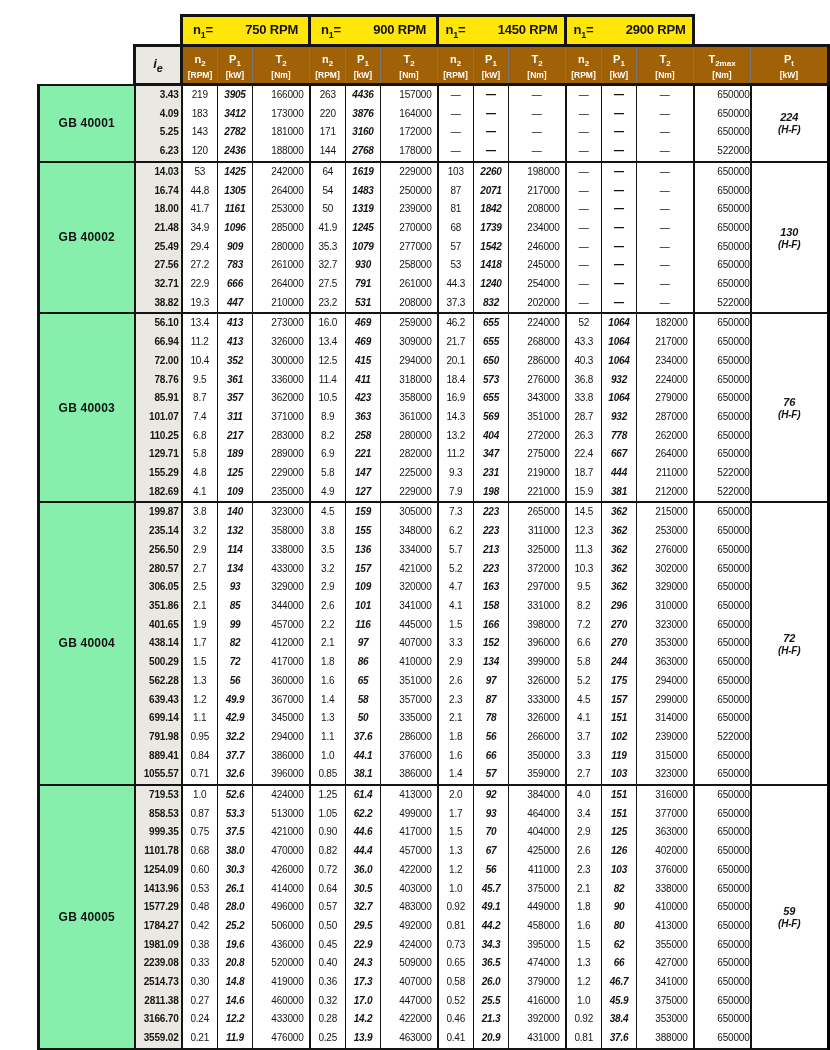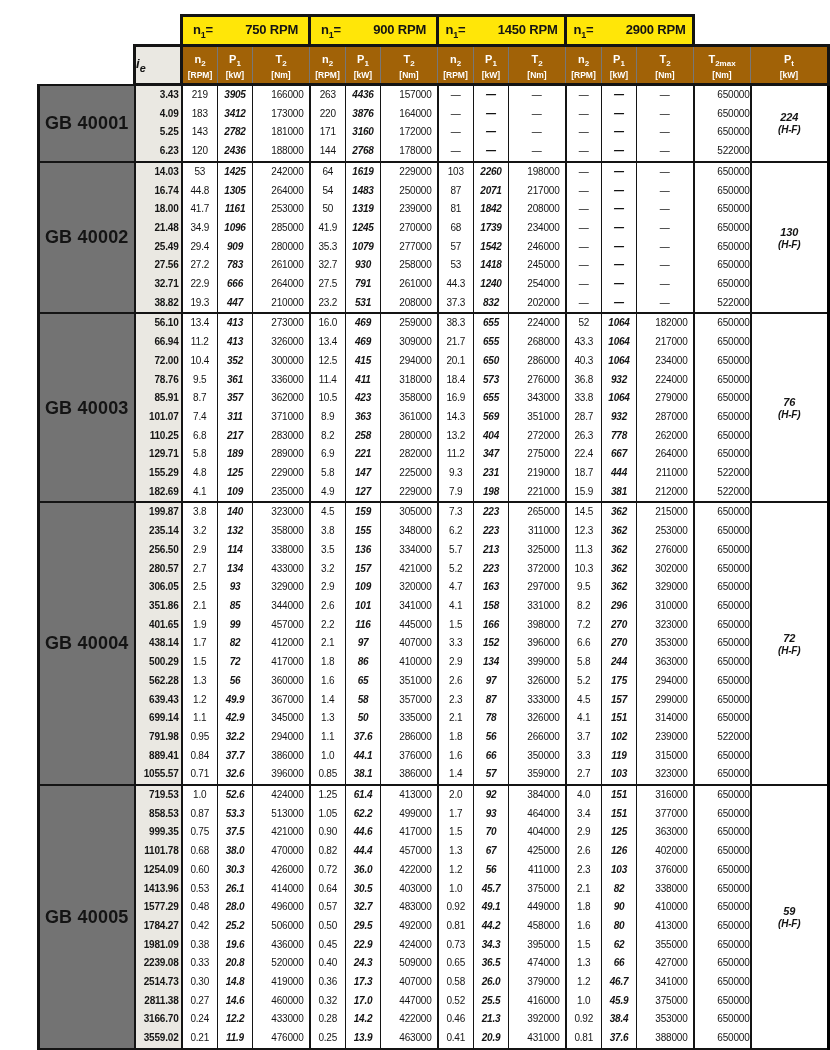--- a/index.html
+++ b/index.html
@@ -11,31 +11,31 @@
   col.c-t2max{width:57px}col.c-pt{width:78px}
   th,td{padding:0;margin:0;overflow:hidden;white-space:nowrap;}
   
   th.blank{border:none;background:#fff;}
   th.yellow{background:#ffe608;border:3px solid #141414;height:27px;
     font-size:13px;font-weight:700;text-align:center;letter-spacing:-0.2px;}
   th.yellow b{font-weight:800;margin-left:29px;}
   th.yellow sub{font-size:9px;}
   tr.sub th{height:36px;}
   th.ieh{background:#eae8e2;border:3px solid #141414;font-size:13px;font-weight:800;
-    font-style:italic;text-align:left;}
+    font-style:italic;text-align:center;}
   th.dark{background:#a16207;color:#ffffff;border-top:3px solid #141414;
     border-bottom:3px solid #141414;border-left:1px solid #777;text-align:center;}
   th.dark .sym{font-size:11px;font-weight:700;line-height:13px;padding-top:3px;}
   th.dark .sym sub{font-size:8px;}
   th.dark .unit{font-size:8.5px;font-weight:700;line-height:10px;}
   th.dark.last{border-right:3px solid #141414;}
   
   td{font-size:10px;height:18.7px;line-height:18.7px;letter-spacing:-0.2px;}
-  td.gcell{background:#737373;border-left:3px solid #141414;border-right:2.5px solid #141414;
-    border-bottom:2.5px solid #141414;text-align:center;font-weight:700;font-size:18px;
+  td.gcell{background:#86efac;border-left:3px solid #141414;border-right:2.5px solid #141414;
+    border-bottom:2.5px solid #141414;text-align:center;font-weight:700;font-size:12px;
     letter-spacing:0.2px;}
   td.iecell{background:#eae8e2;border-right:2.5px solid #141414;text-align:right;
     padding-right:2px;font-weight:700;}
   td.n2{text-align:center;border-right:1px solid #141414;}
   td.p1{text-align:center;border-right:1px solid #141414;font-weight:700;font-style:italic;}
   td.t2{text-align:right;padding-right:5px;border-right:2.5px solid #141414;}
   td.t2.dash{text-align:center;padding-right:0;}
   td.t2max{text-align:right;border-right:2.5px solid #141414;}
   td.ptcell{border-right:3px solid #000000;border-bottom:2.5px solid #141414;
     text-align:center;vertical-align:middle;font-style:italic;}
@@ -342,21 +342,21 @@
         </tr>
         <tr class="gstart">
           <td class="gcell" rowspan="10">GB 40003</td>
           <td class="iecell">56.10</td>
           <td class="n2">13.4</td>
           <td class="p1">413</td>
           <td class="t2">273000</td>
           <td class="n2">16.0</td>
           <td class="p1">469</td>
           <td class="t2">259000</td>
-          <td class="n2">38.3</td>
+          <td class="n2">46.2</td>
           <td class="p1">655</td>
           <td class="t2">224000</td>
           <td class="n2">52</td>
           <td class="p1">1064</td>
           <td class="t2">182000</td>
           <td class="t2max">650000</td>
           <td class="ptcell" rowspan="10">
             <div class="ptv">76</div>
             <div class="ptn">(H-F)</div>
           </td>

